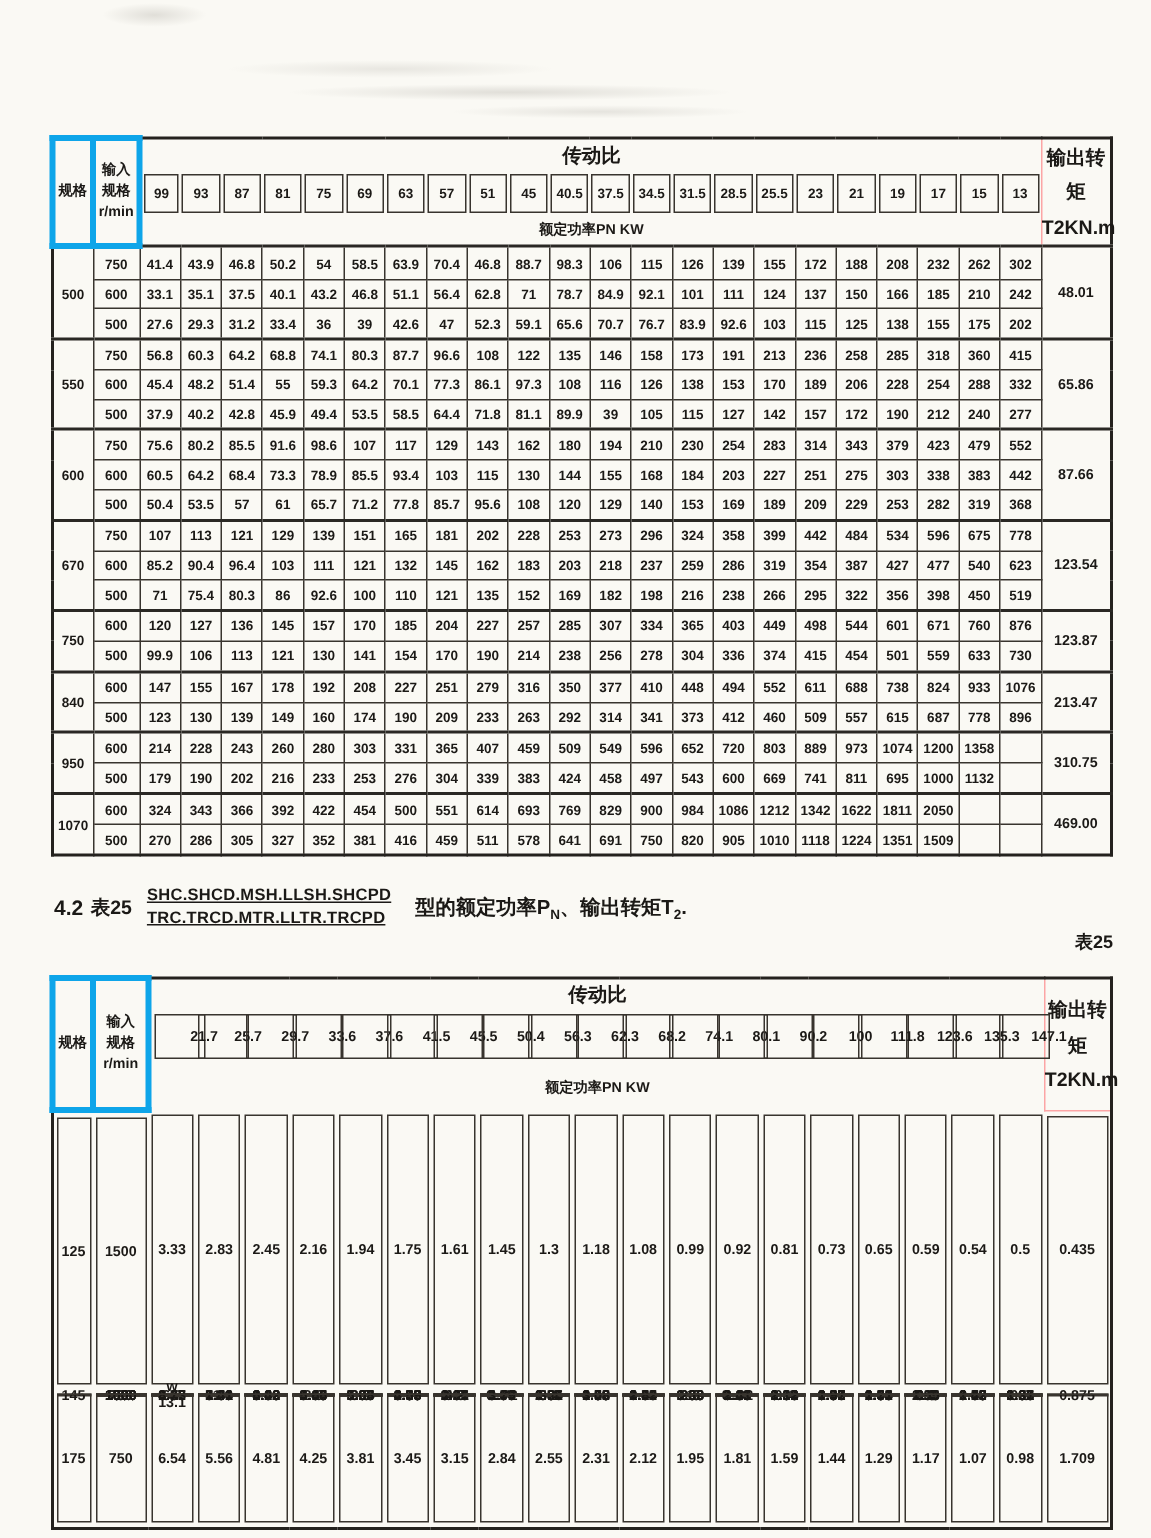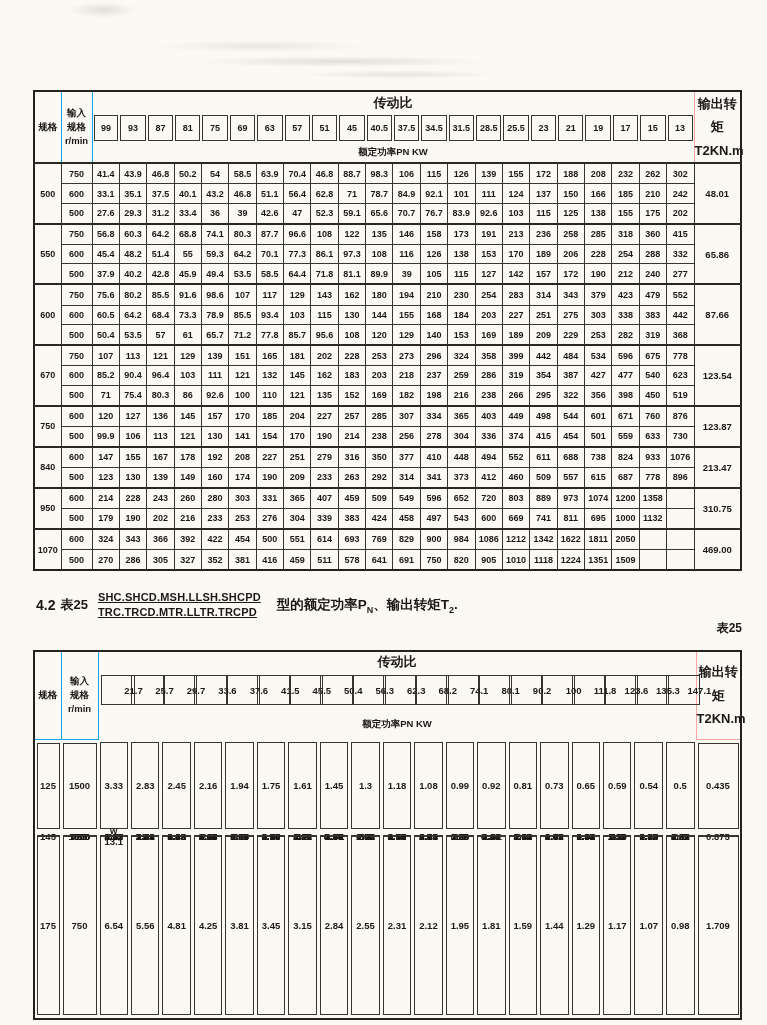--- a/index.html
+++ b/index.html
@@ -16,21 +16,21 @@
   .sm4{left:300px;top:70px;width:200px;height:9px;opacity:.8;}
 
   .tbl-wrap{position:absolute;}
   #t1{left:33px;top:90px;width:709px;height:470px;}
   #t2{left:33px;top:650px;width:709px;height:370px;}
 
   table.grid{border-collapse:collapse;table-layout:fixed;width:100%;height:100%;border:2px solid #24221e;}
   table.grid td{font-weight:bold;text-align:center;vertical-align:middle;padding:0;color:#1b1916;}
 
   
-  td.hd-spec,td.hd-input{border:1px solid #0ea5e9;font-size:9.5px;line-height:1.5;}
+  td.hd-spec,td.hd-input{border:4px solid #0ea5e9;font-size:9.5px;line-height:1.5;}
   td.hd-torque{border:1px solid #fca5a5;font-size:13px;line-height:1.8;}
   td.hd-ratio-band{border:none;font-size:13px;}
   td.power-band{border:none;font-size:9.5px;}
   td.ratio-cell{border:none;position:relative;font-size:9px;}
   .cellbox{position:absolute;inset:2px 1px;border:1px solid #38342e;display:flex;align-items:center;justify-content:center;}
 
   #t1 tr.hrow1{height:15px;}
   #t1 tr.hrow2{height:25px;}
   #t1 tr.hrow3{height:17px;}
   #t2 tr.hrow1{height:20px;}

